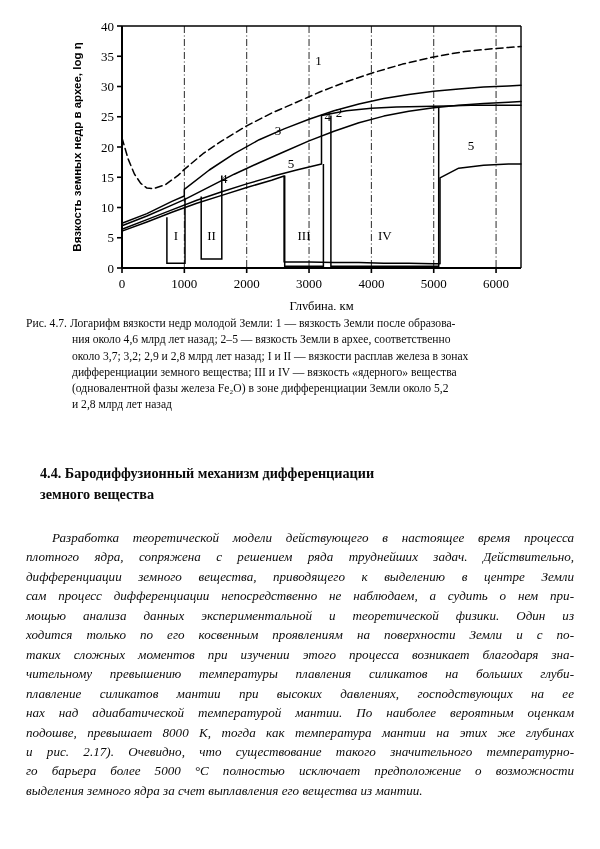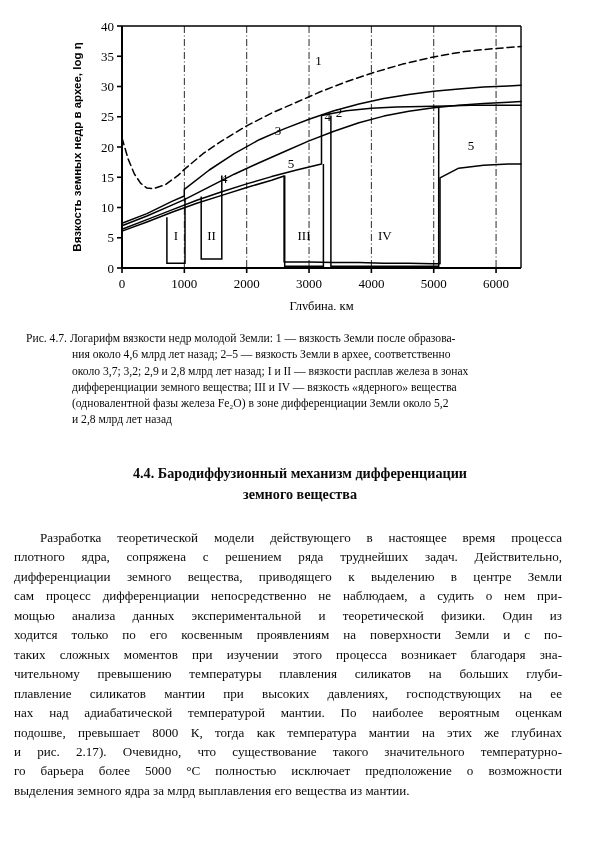--- a/index.html
+++ b/index.html
@@ -10,41 +10,41 @@
     -webkit-font-smoothing:antialiased;
   }
   .page{position:relative;width:600px;height:849px;overflow:hidden;}
 
   
   .figure{position:absolute;left:0;top:0;width:600px;height:310px;}
   .figure svg{display:block;}
 
   
   .caption{
-    position:absolute; left:26px; top:331px; width:548px;
+    position:absolute; left:26px; top:316px; width:548px;
     font-size:11.6px; line-height:16.3px;
     text-align:justify;
   }
   .caption .cap-line{white-space:pre-wrap;}
   .cap-hang{padding-left:46px;}
   .cap-hang0{padding-left:0;}
 
   
   .heading{
     position:absolute; left:40px; top:463px; width:520px;
-    text-align:center; font-weight:bold; font-size:14.2px;
+    text-align:left; font-weight:bold; font-size:14.2px;
     line-height:21px;
   }
   .heading .h-l1{display:block;}
   .heading .h-l2{display:block;}
 
   
   .body-text{
-    position:absolute; left:14px; top:528px; width:548px;
-    font-size:13.1px; line-height:19.45px;
+    position:absolute; left:26px; top:528px; width:548px;
+    font-size:13.1px; line-height:19.45px;font-style:italic;
   }
   .body-text .bline{
     display:block;
     text-align:justify;
     text-align-last:justify;
     white-space:pre-wrap;
   }
   .body-text .bline.last{text-align-last:left;}
   .body-text .bline.first{text-indent:26px;}
 
@@ -150,16 +150,16 @@
     <span class="bline">сам процесс дифференциации непосредственно не наблюдаем, а судить о нем при-</span>
     <span class="bline">мощью анализа данных экспериментальной и теоретической физики. Один из</span>
     <span class="bline">ходится только по его косвенным проявлениям на поверхности Земли и с по-</span>
     <span class="bline">таких сложных моментов при изучении этого процесса возникает благодаря зна-</span>
     <span class="bline">чительному превышению температуры плавления силикатов на больших глуби-</span>
     <span class="bline">плавление силикатов мантии при высоких давлениях, господствующих на ее</span>
     <span class="bline">нах над адиабатической температурой мантии. По наиболее вероятным оценкам</span>
     <span class="bline">подошве, превышает 8000 К, тогда как температура мантии на этих же глубинах</span>
     <span class="bline">и рис. 2.17). Очевидно, что существование такого значительного температурно-</span>
     <span class="bline">го барьера более 5000 °C полностью исключает предположение о возможности</span>
-    <span class="bline last">выделения земного ядра за млрд выплавления его вещества из мантии.</span>
+    <span class="bline last">выделения земного ядра за счет выплавления его вещества из мантии.</span>
   </div>
 
 </div>
 
 </body></html>

